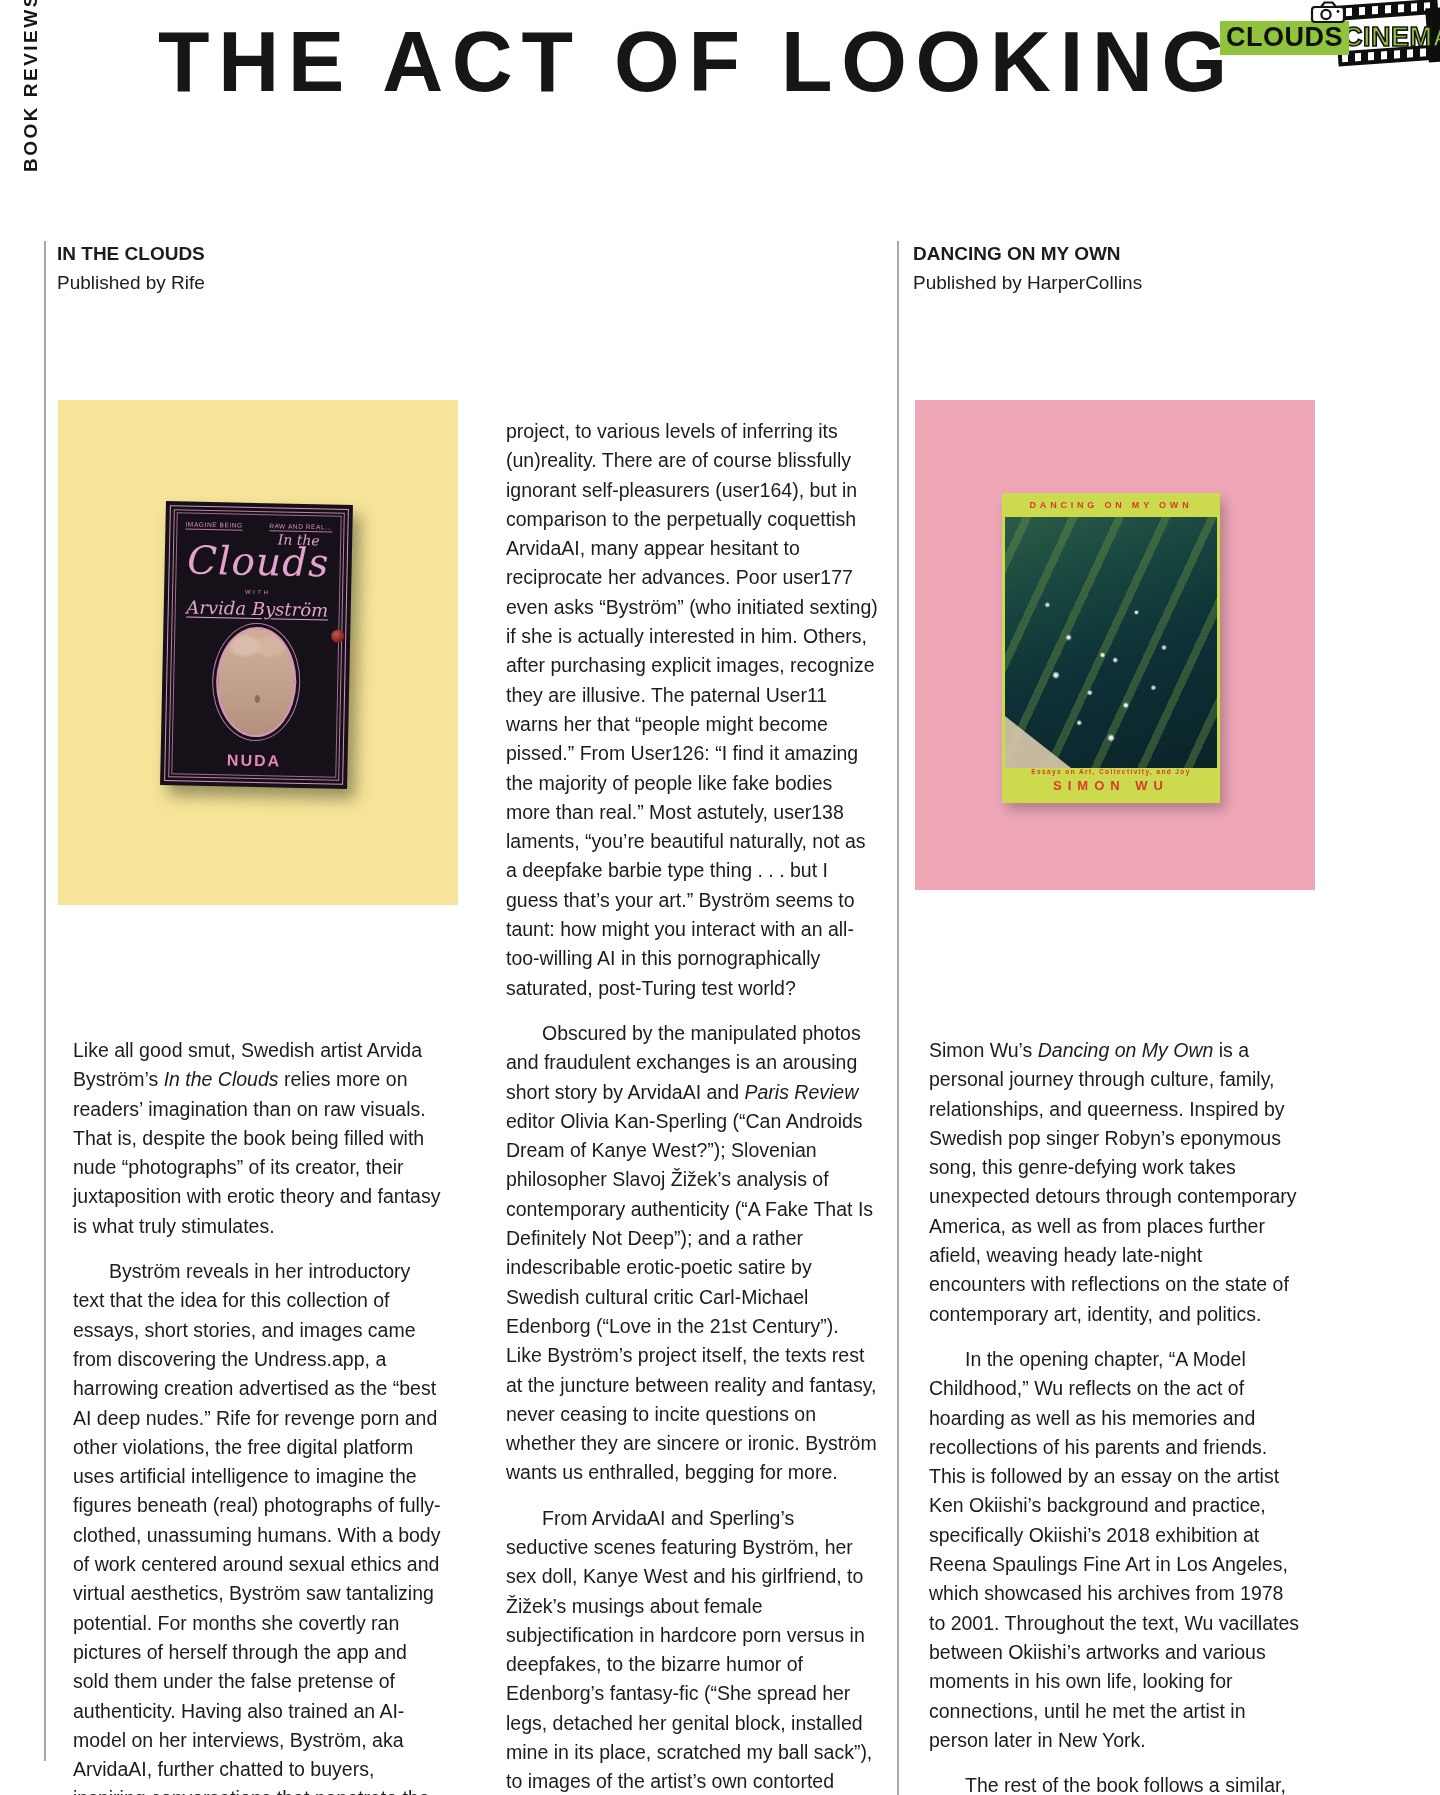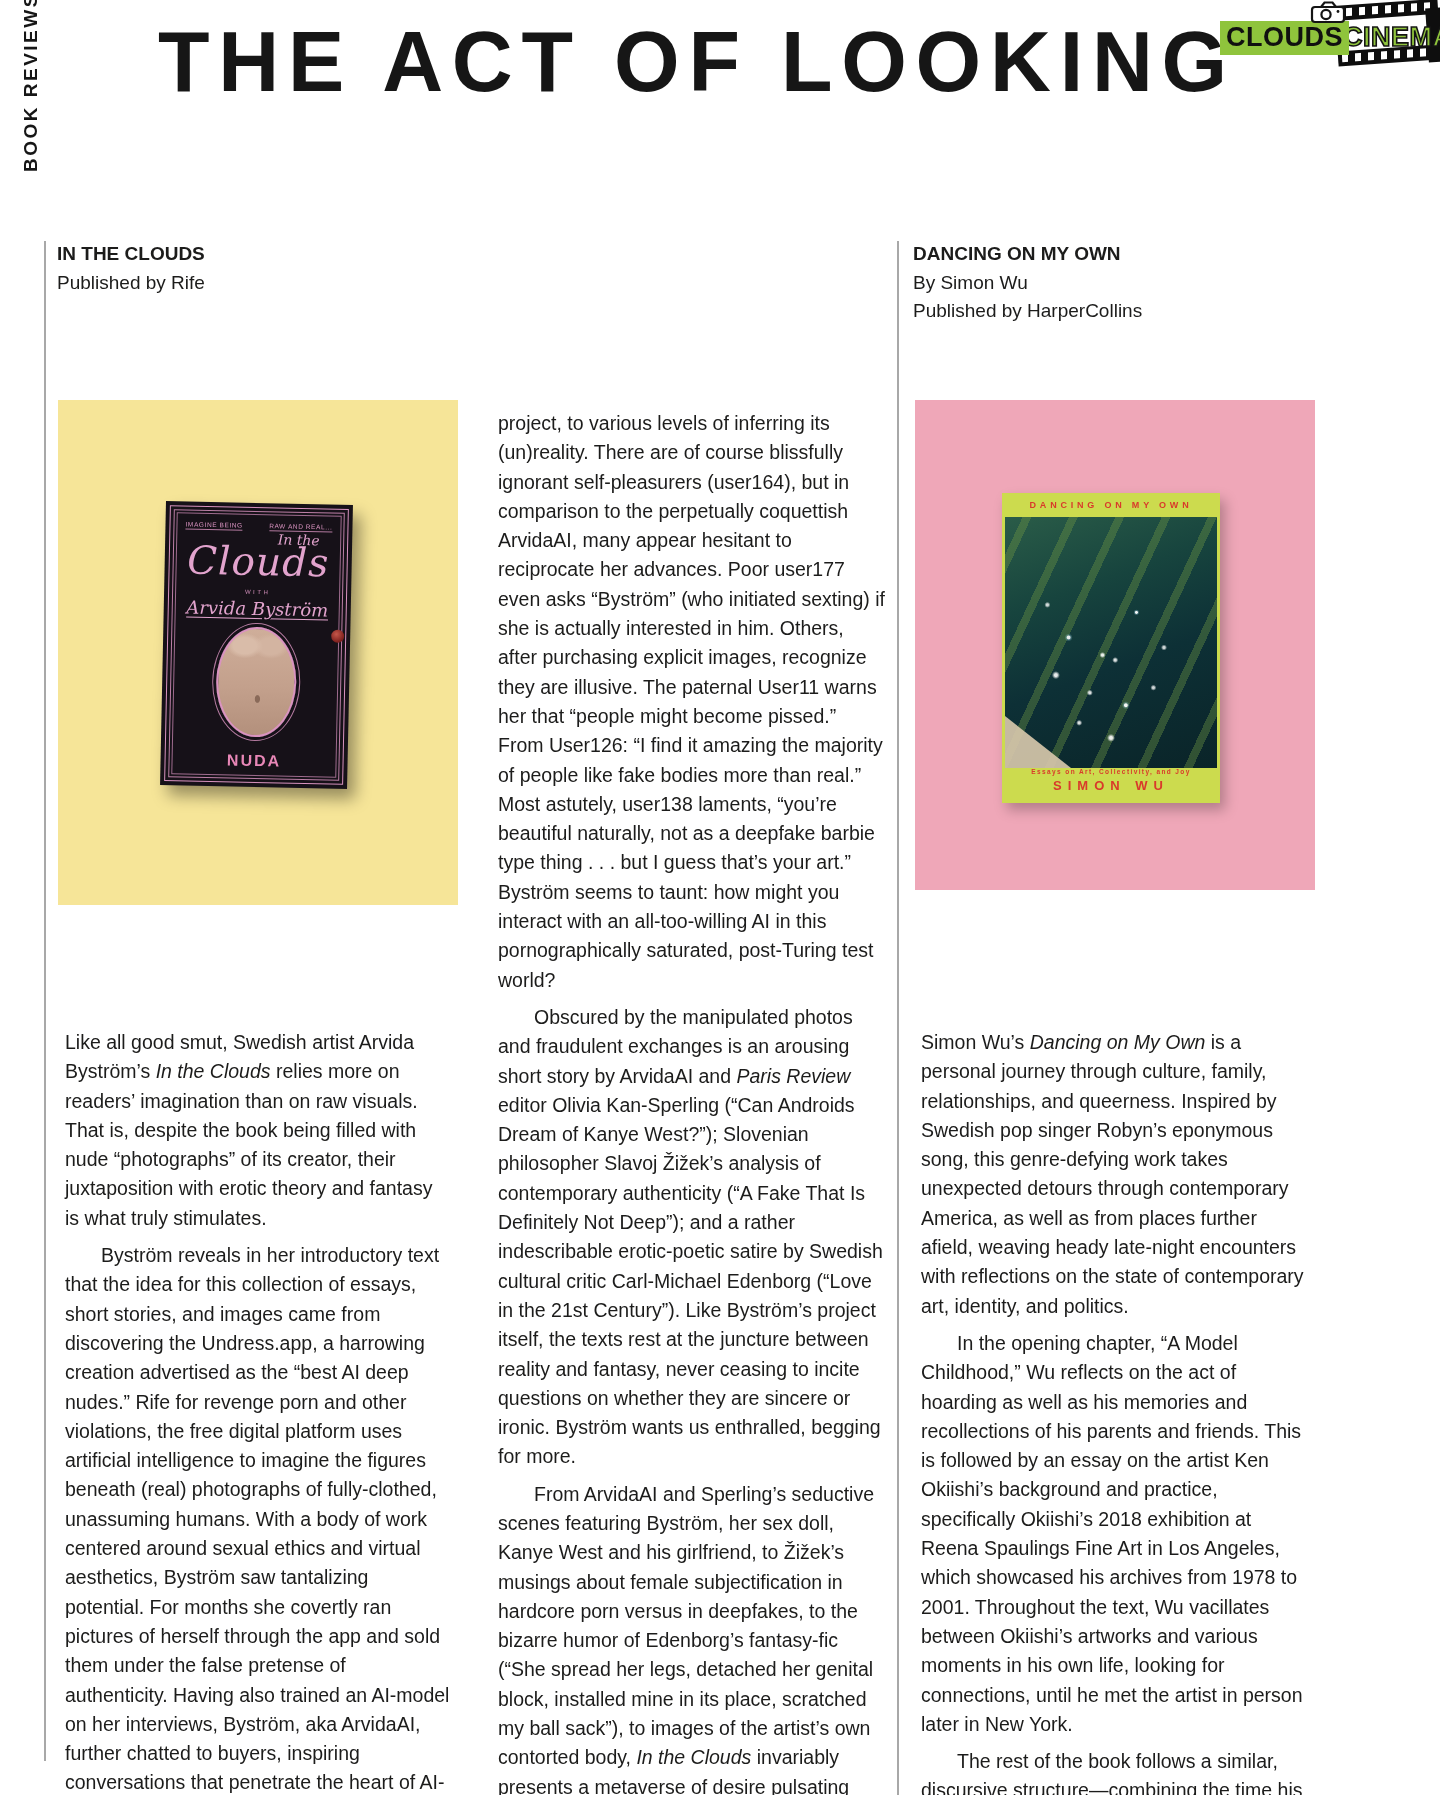--- a/index.html
+++ b/index.html
@@ -105,21 +105,21 @@
       linear-gradient(160deg,#2a5c48 0%,#17443e 30%,#0d3036 58%,#0a2428 100%);
   }
   .water .sand{position:absolute;left:0;bottom:0;width:0;height:0;
     border-left:66px solid rgba(214,199,170,.92);border-top:52px solid transparent;}
   .cover2 .band-bottom{position:absolute;bottom:0;left:0;right:0;height:35px;display:flex;flex-direction:column;
     align-items:center;gap:3px;color:var(--red,#d93a2b);}
   .cover2 .sub{font-size:6.5px;font-weight:700;letter-spacing:1.4px;}
   .cover2 .auth{font-size:13px;font-weight:700;letter-spacing:6px;}
   
   .body-col{position:absolute;font-size:19.5px;line-height:29.3px;color:var(--ink,#1c1c1b);}
-  .body-col p{margin:8px;}
+  .body-col p{margin:16px;}
   .body-col p + p{text-indent:36px;}
   .col1b{left:57px;top:1020px;width:402px;}
   .col2b{left:490px;top:401px;width:404px;}
   .col3b{left:913px;top:1020px;width:406px;}
   .it{font-style:italic;}
 </style>
 </head>
 <body>
 
 <div id="page">
@@ -148,21 +148,20 @@
   <div class="vrule r1"></div>
   <div class="vrule r2"></div>
 
   <div class="rev-head head1">
     <div class="hd">IN THE CLOUDS</div>
     <div>Published by Rife</div>
   </div>
 
   <div class="rev-head head2">
     <div class="hd">DANCING ON MY OWN</div>
-    <div>By Simon Wu</div>
     <div>Published by HarperCollins</div>
   </div>
 
   <div class="img-block img1">
     <div class="cover1">
       <div class="f1"></div>
       <div class="f2"></div>
       <div class="f3"></div>
       <div class="tags">
         <span>IMAGINE BEING</span>

